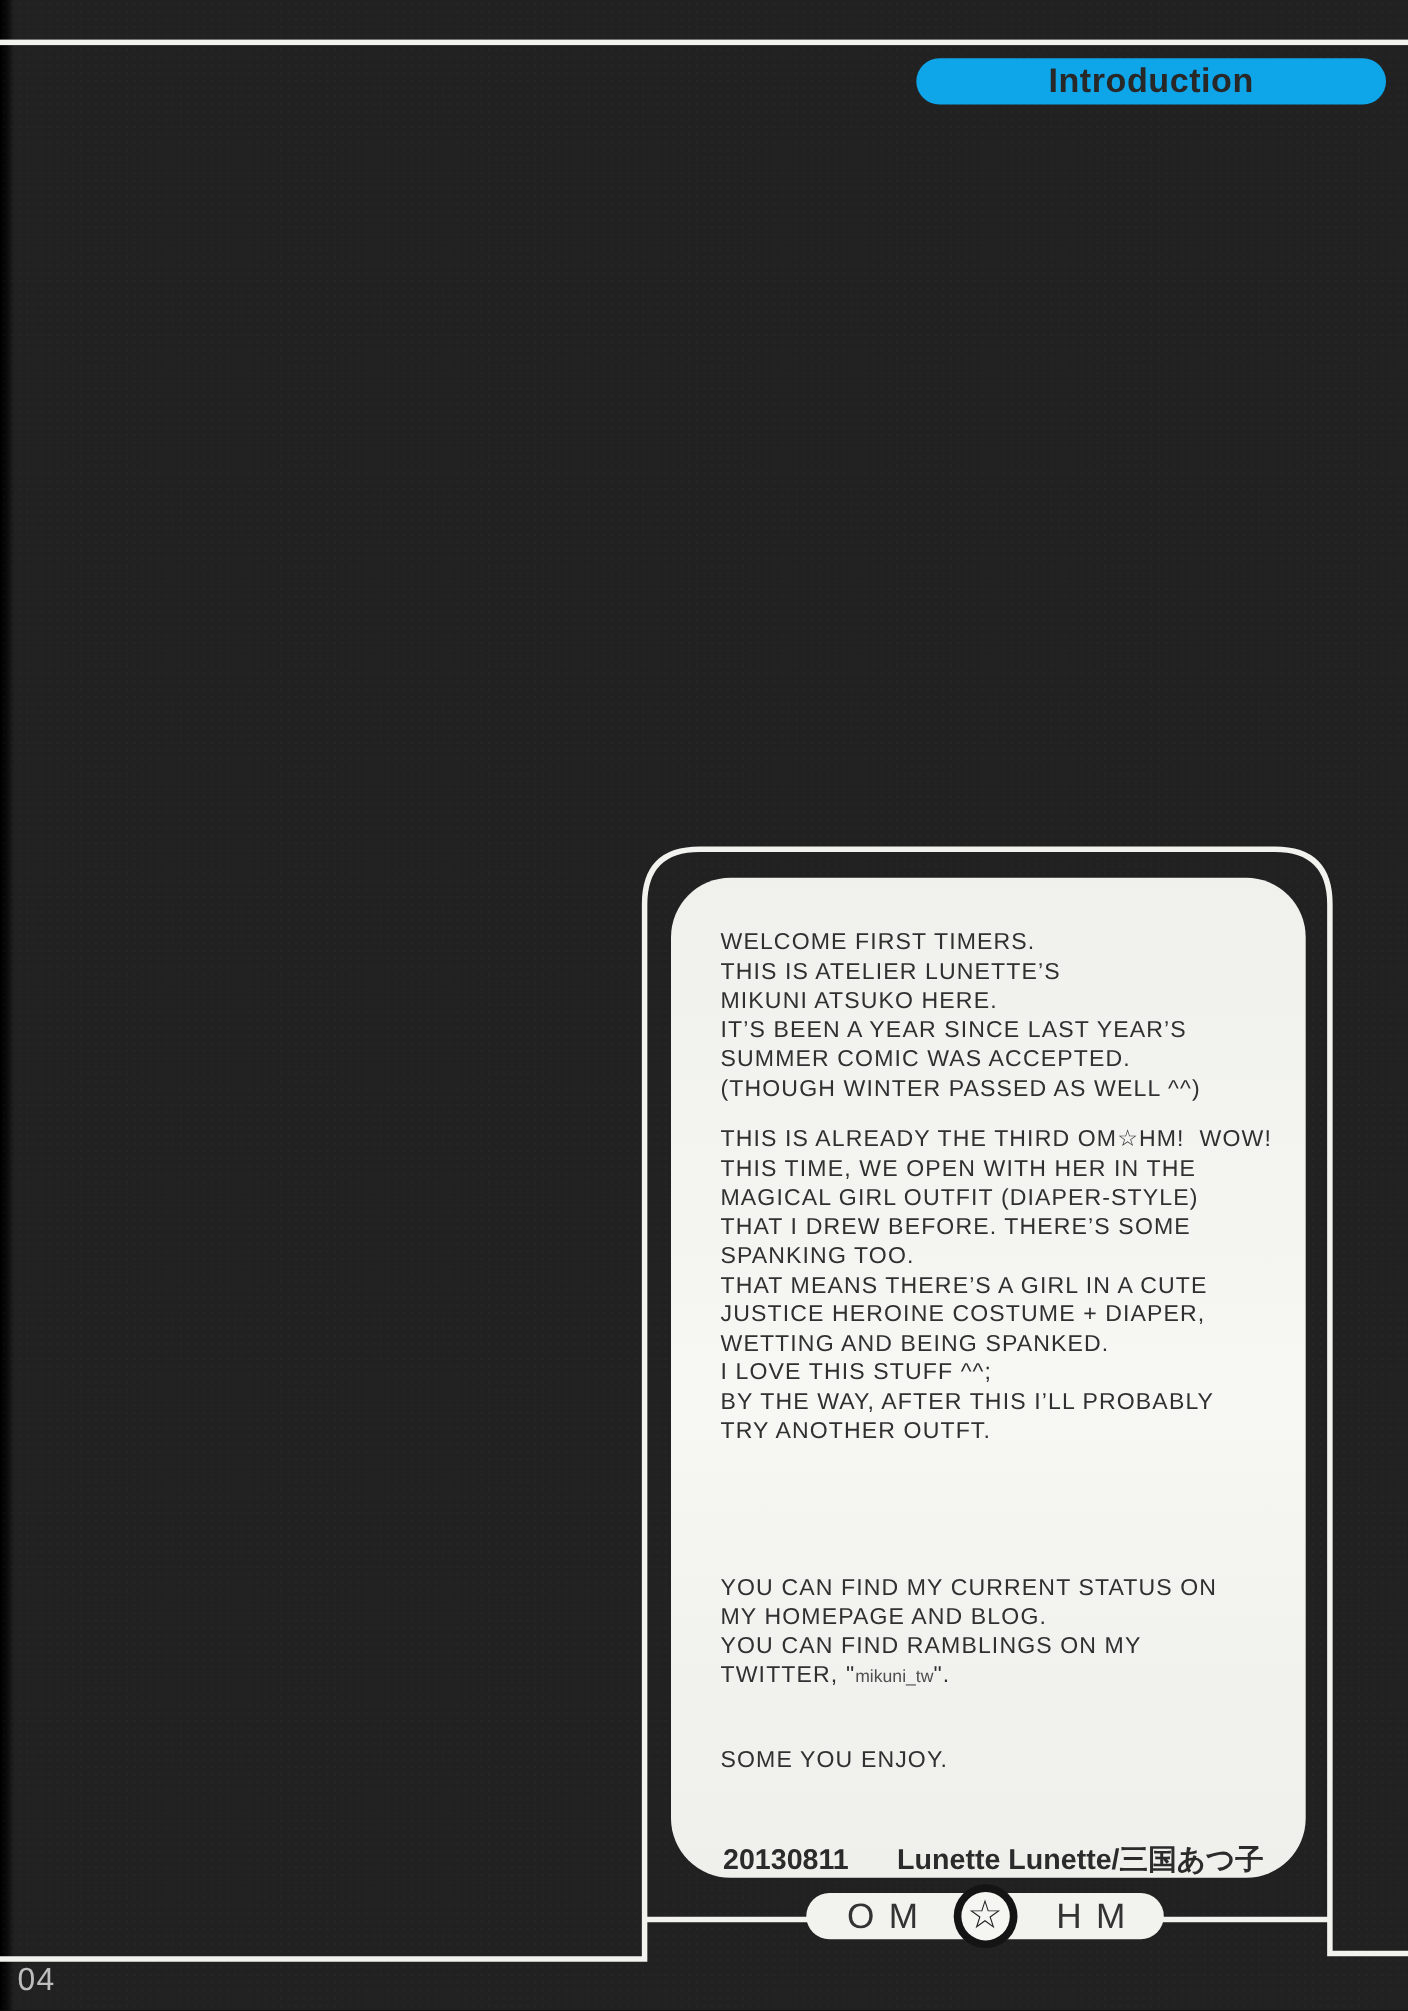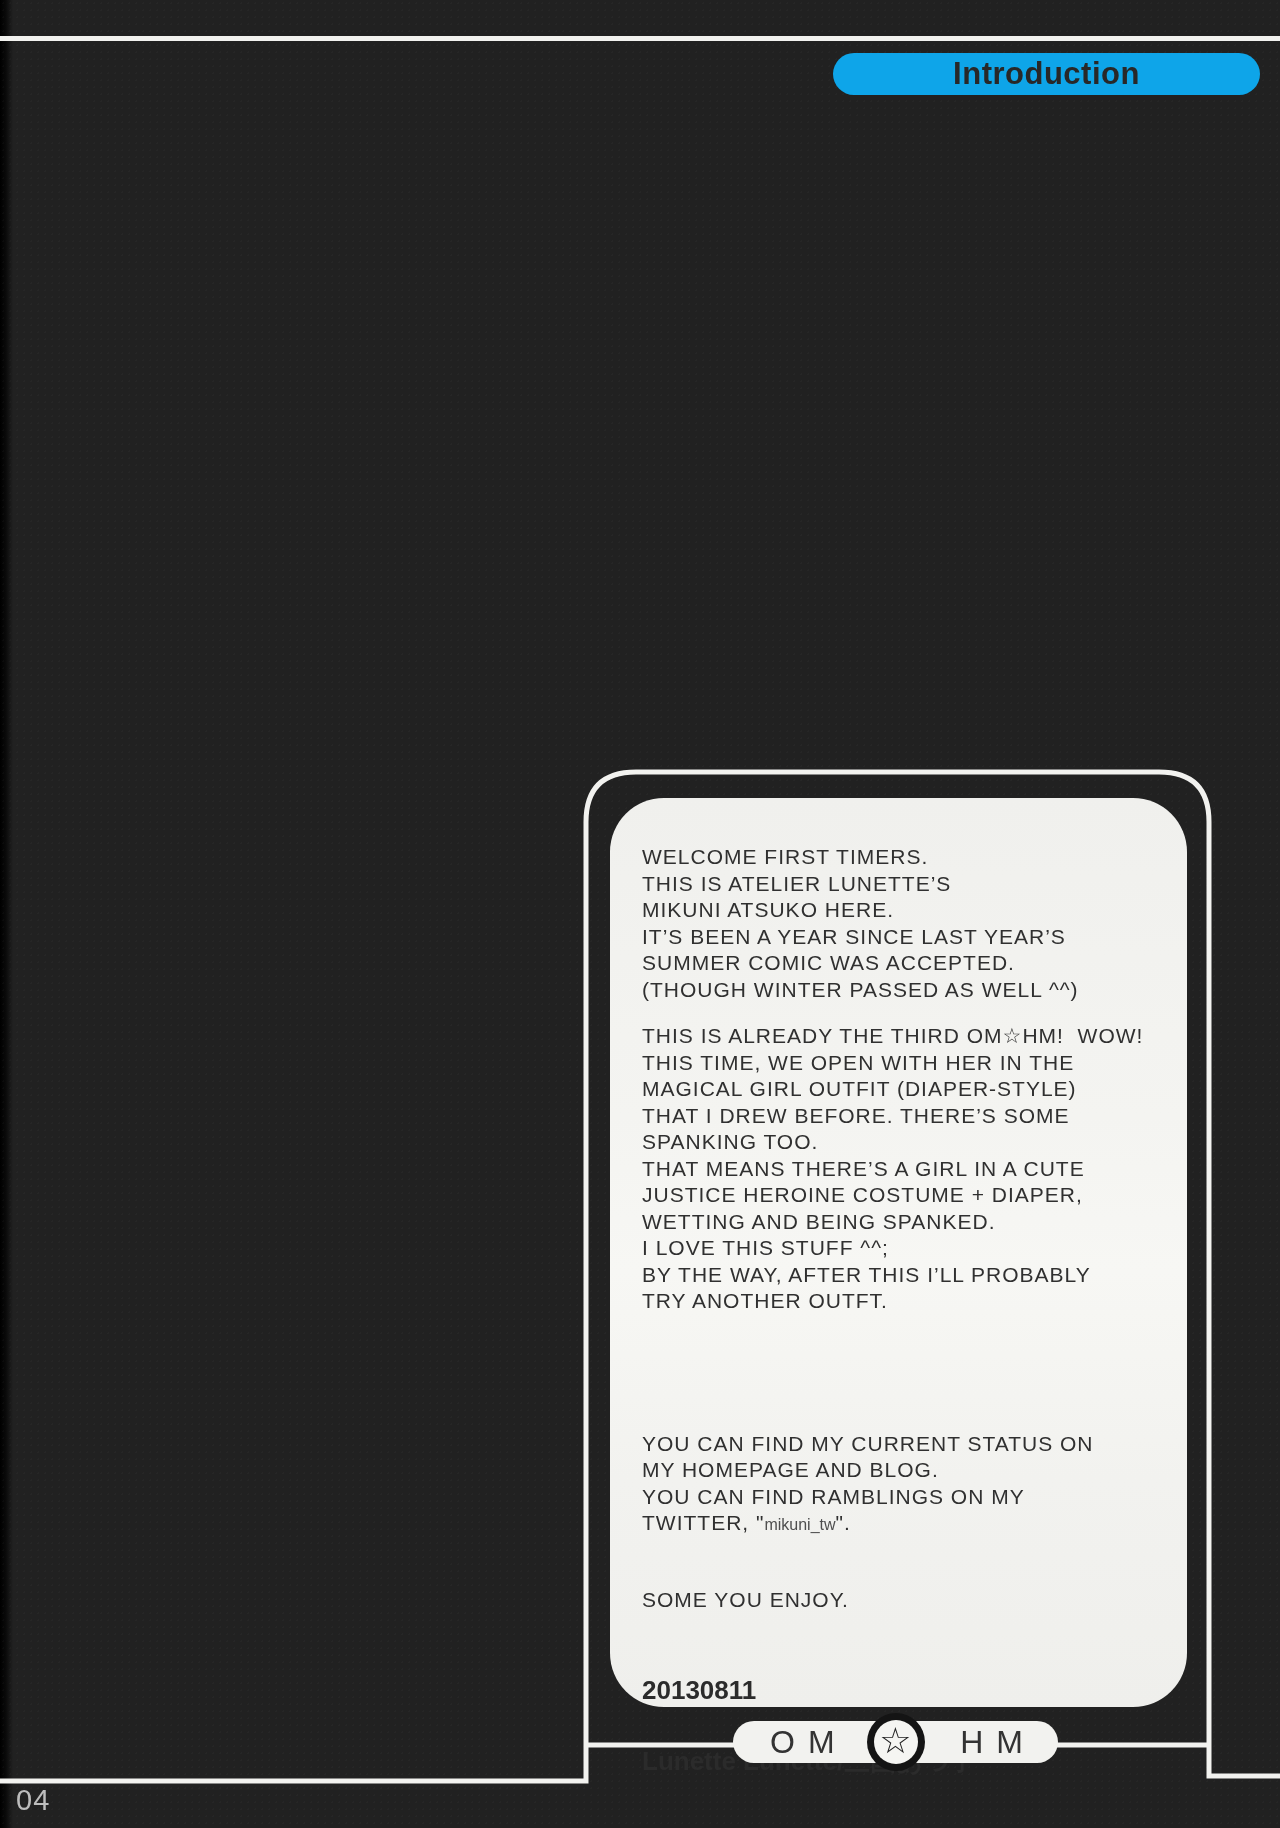--- a/index.html
+++ b/index.html
@@ -28,33 +28,33 @@
   .header-title {
     font-size:31px; font-weight:bold; color:#282828; letter-spacing:0.5px;
   }
   svg.deco { position:absolute; left:0; top:0; z-index:1; }
   .intro-box {
     position:absolute; left:610px; top:798px; width:577px; height:909px;
     border-radius:54px; z-index:2;
     background:linear-gradient(180deg,#f0f0ed 0%, #f4f4f1 35%, #f7f7f4 52%, #f2f2ef 75%, #efefec 100%);
   }
   .box-text {
-    position:absolute; left:32px; top:46px; right:10px;
+    position:absolute; left:45px; top:46px; right:10px;
     color:#303030; font-size:21px; line-height:26.5px; letter-spacing:1px;
   }
   .para { white-space:pre-wrap; margin:0; }
   .para-2 { margin-top:20px; }
   .para-3 { margin-top:116px; }
   .twitter-line { white-space:pre-wrap; }
   .twitter-handle { letter-spacing:0; color:#4f4f4f; font-size:16px; }
   .para-4 { margin-top:48px; white-space:pre-wrap; }
   .credit-row {
     margin-top:64px; display:flex; justify-content:flex-end; gap:44px;
     padding-right:28px; font-weight:bold; font-size:26px; letter-spacing:0;
-    color:#2b2b2b; white-space:nowrap;flex-direction:column;
+    color:#2b2b2b; white-space:nowrap;
   }
   .logo-capsule {
     position:absolute; left:733px; top:1721px; width:325px; height:42px;
     border-radius:22px; background:#f2f2ef; z-index:3;
     display:flex; align-items:center; justify-content:space-between;
     box-sizing:border-box; padding:0 22px 0 25px;
   }
   .logo-letters {
     font-size:32px; color:#333; letter-spacing:13px; line-height:1;margin-left:12px;
   }

